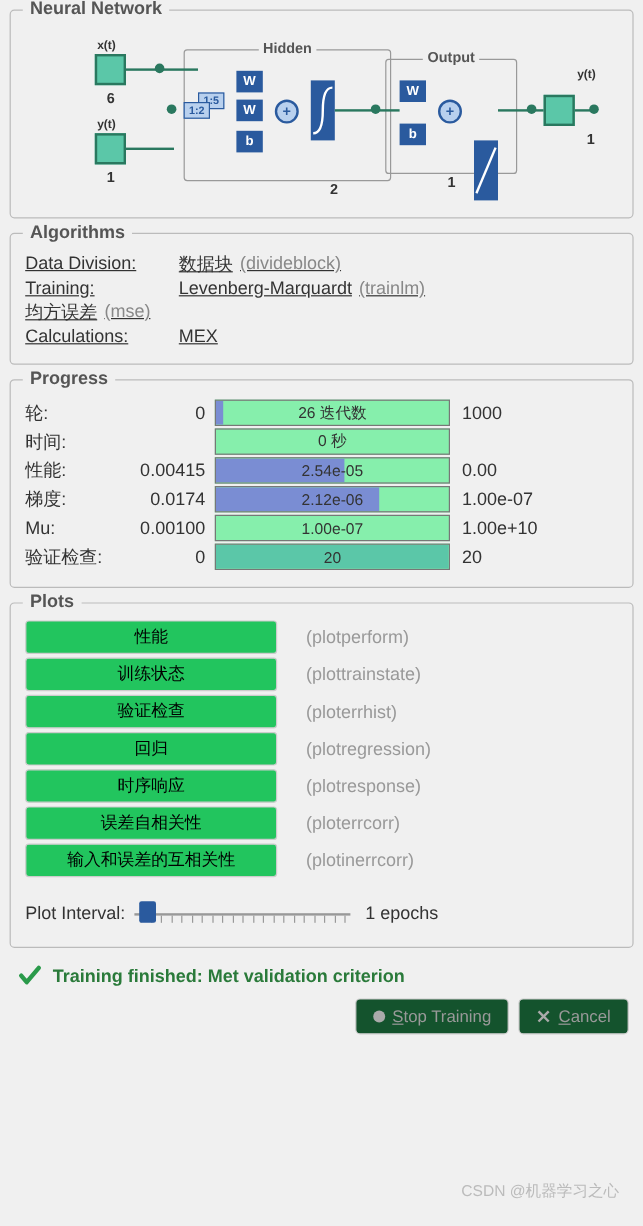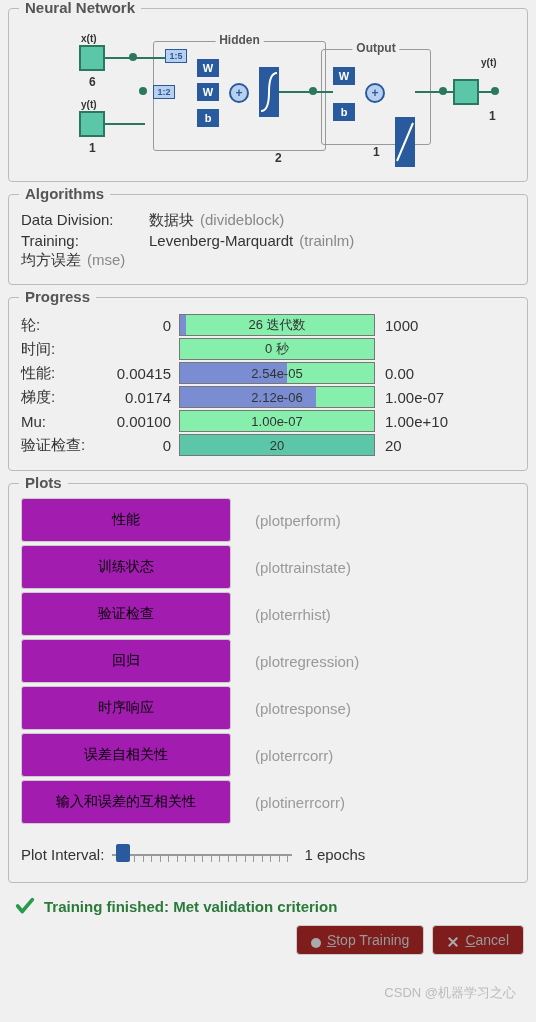--- a/index.html
+++ b/index.html
@@ -139,20 +139,21 @@
       position: absolute;
       bottom: 2px;
       font-size: 12px;
       font-weight: bold;
     }
     
     .algo-row {
       display: flex;
       margin: 2px 0;
       font-size: 15px;
+      text-decoration: underline;
     }
     .algo-label { width: 128px; }
     .algo-value { color: #333; }
     .algo-fn { color: #888; margin-left: 6px; }
     
     .prog-row {
       display: flex;
       align-items: center;
       margin: 2px 0;
       font-size: 15px;
@@ -185,22 +186,22 @@
     }
     .prog-right { padding-left: 10px; }
     
     .plot-row {
       display: flex;
       align-items: center;
       margin-bottom: 3px;
     }
     .plot-btn {
       width: 210px;
-      height: 44px;
-      background: #a21caf;
+      height: 28px;
+      background: #22c55e;
       border: 1px solid #ccc;
       border-radius: 3px;
       font-size: 14px;
       cursor: pointer;
       font-family: inherit;
     }
     .plot-fn { color: #999; margin-left: 24px; font-size: 15px; }
     .slider-row {
       display: flex;
       align-items: center;
@@ -257,29 +258,29 @@
     }
     .check-icon svg { width: 22px; height: 22px; }
     
     .btn-row {
       display: flex;
       justify-content: flex-end;
       gap: 8px;
       padding-right: 4px;
     }
     .action-btn {
-      background: #7f1d1d;
+      background: #14532d;
       border: 1px solid #ccc;
       border-radius: 4px;
       padding: 6px 14px;
       font-size: 14px;
       color: #999;
       cursor: pointer;
       display: flex;
-      align-items: flex-end;
+      align-items: center;
       gap: 6px;
       font-family: inherit;
     }
     .stop-dot {
       width: 10px;
       height: 10px;
       border-radius: 50%;
       background: #aaa;
     }
     .cancel-x {
@@ -319,21 +320,21 @@
     <div class="nn-node io-block" style="left:58px;top:18px;"></div>
     <span class="bot-num" style="left:68px;top:48px;">6</span>
 
     <span class="small-label" style="left:60px;top:72px;">y(t)</span>
     <div class="nn-node io-block" style="left:58px;top:84px;"></div>
     <span class="bot-num" style="left:68px;top:114px;">1</span>
 
     <div class="nn-group-box" style="left:132px;top:14px;width:173px;height:110px;">
       <span class="nn-group-label">Hidden</span>
     </div>
-    <div class="nn-node delay-box" style="left:144px;top:22px;">1:5</div>
+    <div class="nn-node delay-box" style="left:144px;top:50px;">1:5</div>
     <div class="nn-node delay-box" style="left:132px;top:58px;">1:2</div>
     <div class="nn-node w-box" style="left:176px;top:32px;">W</div>
     <div class="nn-node w-box" style="left:176px;top:56px;">W</div>
     <div class="nn-node b-box" style="left:176px;top:82px;">b</div>
     <div class="nn-node sum-circ" style="left:208px;top:56px;">+</div>
     <div class="nn-node act-box" style="left:238px;top:40px;">
       <svg width="20" height="50" viewBox="0 0 20 50">
           <path d="M2,44 Q10,44 10,25 Q10,6 18,6" stroke="#fff" stroke-width="2" fill="none"></path>
         </svg>
     </div>
@@ -378,20 +379,25 @@
     <span class="algo-fn">(divideblock)</span>
       </div>
       <div class="algo-row">
         <span class="algo-label">Training:</span>
     <span class="algo-value">Levenberg-Marquardt</span>
     <span class="algo-fn">(trainlm)</span>
       </div>
       <div class="algo-row">
     <span class="algo-value">均方误差</span>
     <span class="algo-fn">(mse)</span>
+      </div>
+      <div class="algo-row">
+        <span class="algo-label">Calculations:</span>
+    <span class="algo-value">MEX</span>
+    <span class="algo-fn"></span>
       </div>
     </div>
 </div>
 
 <div class="groupbox">
   <div class="groupbox-title">Progress</div>
   <div id="prog-rows">
       <div class="prog-row">
         <span class="prog-label">轮:</span>
     <span class="prog-left">0</span>

